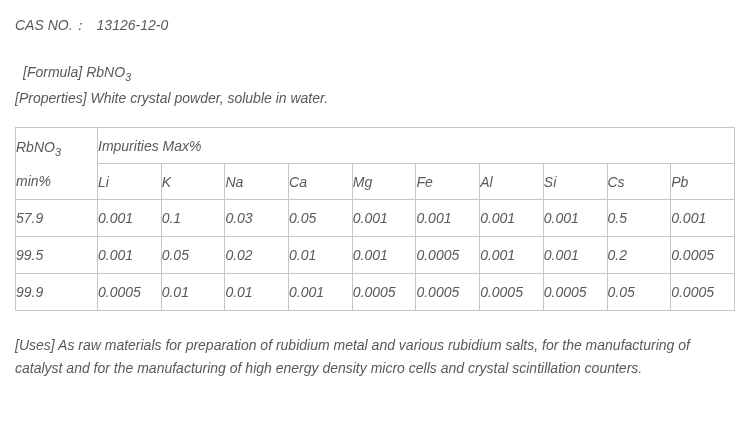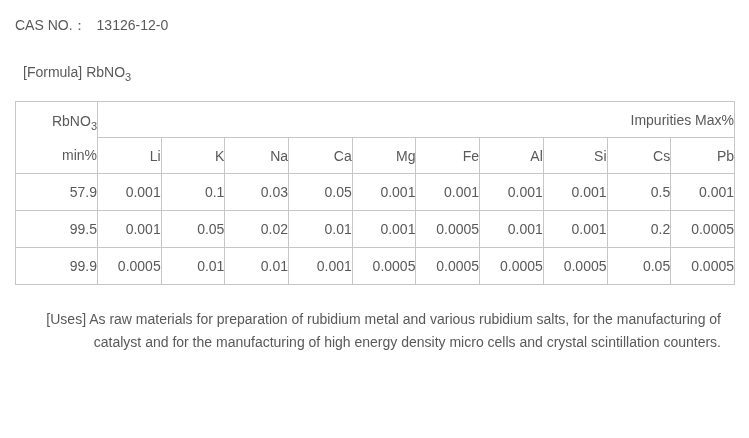--- a/index.html
+++ b/index.html
@@ -8,67 +8,69 @@
     font-family: "Liberation Sans", "DejaVu Sans", sans-serif;
     color: #595959;
     font-size: 14px;
   }
   .page {
     width: 749px;
     height: 438px;
     background: #ffffff;
     padding: 15px 14px 0 15px;
     overflow: hidden;
+    font-style: italic;
   }
   .cas-line { line-height: 20px; }
   .cas-value { margin-left: 10px; }
   .formula-line { margin-top: 26px; line-height: 22px; }
   .label-gap { margin-right: 4px; margin-left: 8px; }
   .properties-line { margin-top: 4px; line-height: 22px; }
   .standard-line { line-height: 22px; }
   sub { font-size: 11px; line-height: 0; }
 
   table.spec {
     border-collapse: collapse;
     table-layout: fixed;
     width: 720px;
     margin-top: 18px;
   }
   table.spec td, table.spec th {
     border: 1px solid #c6c6c6;
-    text-align: right;
+    text-align: left;
     vertical-align: middle;
     font-weight: normal;
     font-size: 14px;
     color: #595959;
     padding: 0;
     overflow: hidden;
   }
   col.first-col { width: 82px; }
   tr.hdr-row td, tr.hdr-row th { height: 36px; }
   tr.data-row td { height: 37px; }
   .corner-cell .corner-line { line-height: 34px; }
 
-  .footer-block { margin-top: 23px; width: 712px; text-align: right; }
+  .footer-block { margin-top: 23px; width: 712px; }
   .uses-line { line-height: 23px; max-width: 706px; }
   .packing-line { line-height: 23px; }
 </style>
 </head>
 <body>
 
 <div class="page">
 
   <div class="cas-line">
     <span>CAS NO.：</span><span class="cas-value">13126-12-0</span>
   </div>
 
   <div class="formula-line">
     <span class="label-gap">[Formula]</span><span><span>RbNO</span><sub>3</sub></span>
   </div>
 
+  <div class="properties-line">[Properties] White crystal powder, soluble in water.</div>
 
 
   <table class="spec">
     <colgroup>
       <col class="first-col">
       <col>
         <col>
         <col>
         <col>
         <col>

